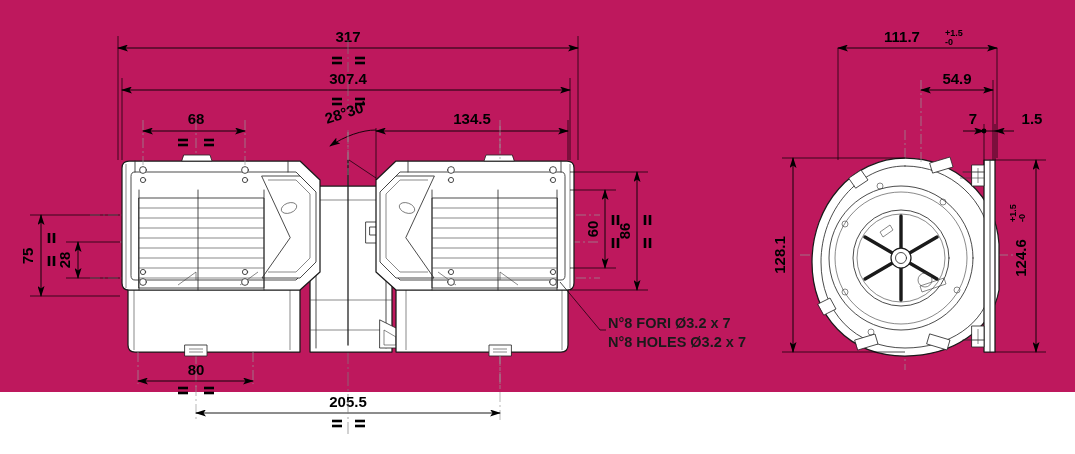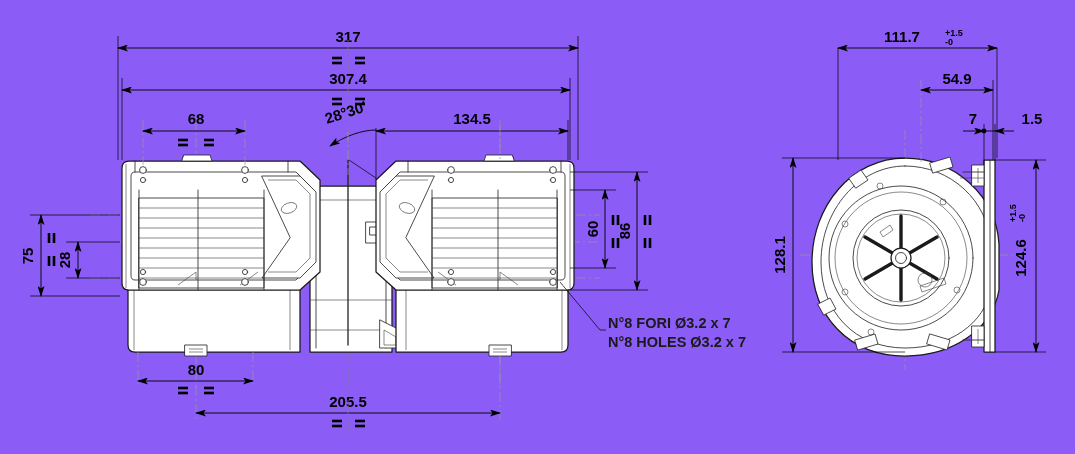--- a/index.html
+++ b/index.html
@@ -1,17 +1,17 @@
 <!DOCTYPE html>
 <html><head>
 <meta charset="utf-8">
 <style>
   html,body{margin:0;padding:0;background:#ffffff;}
   body{width:1075px;height:454px;font-family:"Liberation Sans",sans-serif;overflow:hidden;}
-  #sheet{position:relative;width:1075px;height:454px;background:#8b5cf6;}
+  #sheet{position:relative;width:1075px;height:392px;background:#be185d;}
   svg{display:block;}
   .dimtxt{font-family:"Liberation Sans",sans-serif;font-weight:bold;font-size:15px;fill:#000;}
   .dimtxt-sm{font-family:"Liberation Sans",sans-serif;font-weight:bold;font-size:9px;fill:#000;}
   .notetxt{font-family:"Liberation Sans",sans-serif;font-weight:bold;font-size:14.5px;fill:#1a1a1a;}
   .dl{stroke:#000;stroke-width:0.9;fill:none;}
   .ext{stroke:#000;stroke-width:0.7;fill:none;}
   .cl{stroke:#808080;stroke-width:0.7;fill:none;stroke-dasharray:14 3 2 3;}
   .cl2{stroke:#9a9a9a;stroke-width:0.7;fill:none;stroke-dasharray:10 3 2 3;}
   .obj{stroke:#1a1a1a;stroke-width:1.25;fill:none;stroke-linejoin:round;stroke-linecap:round;}
   .obj-t{stroke:#2b2b2b;stroke-width:0.85;fill:none;stroke-linejoin:round;stroke-linecap:round;}

